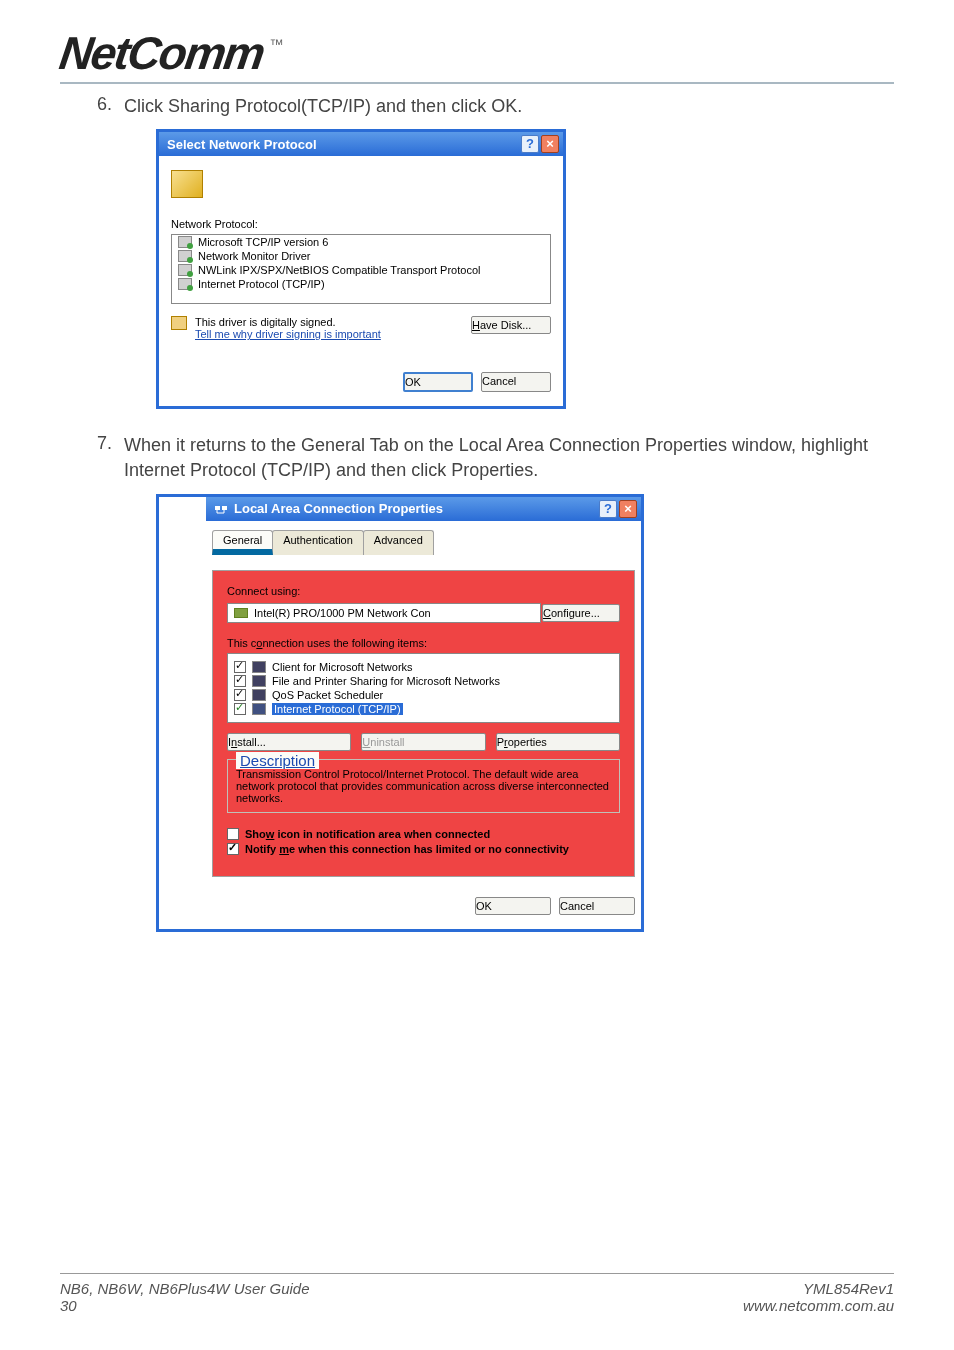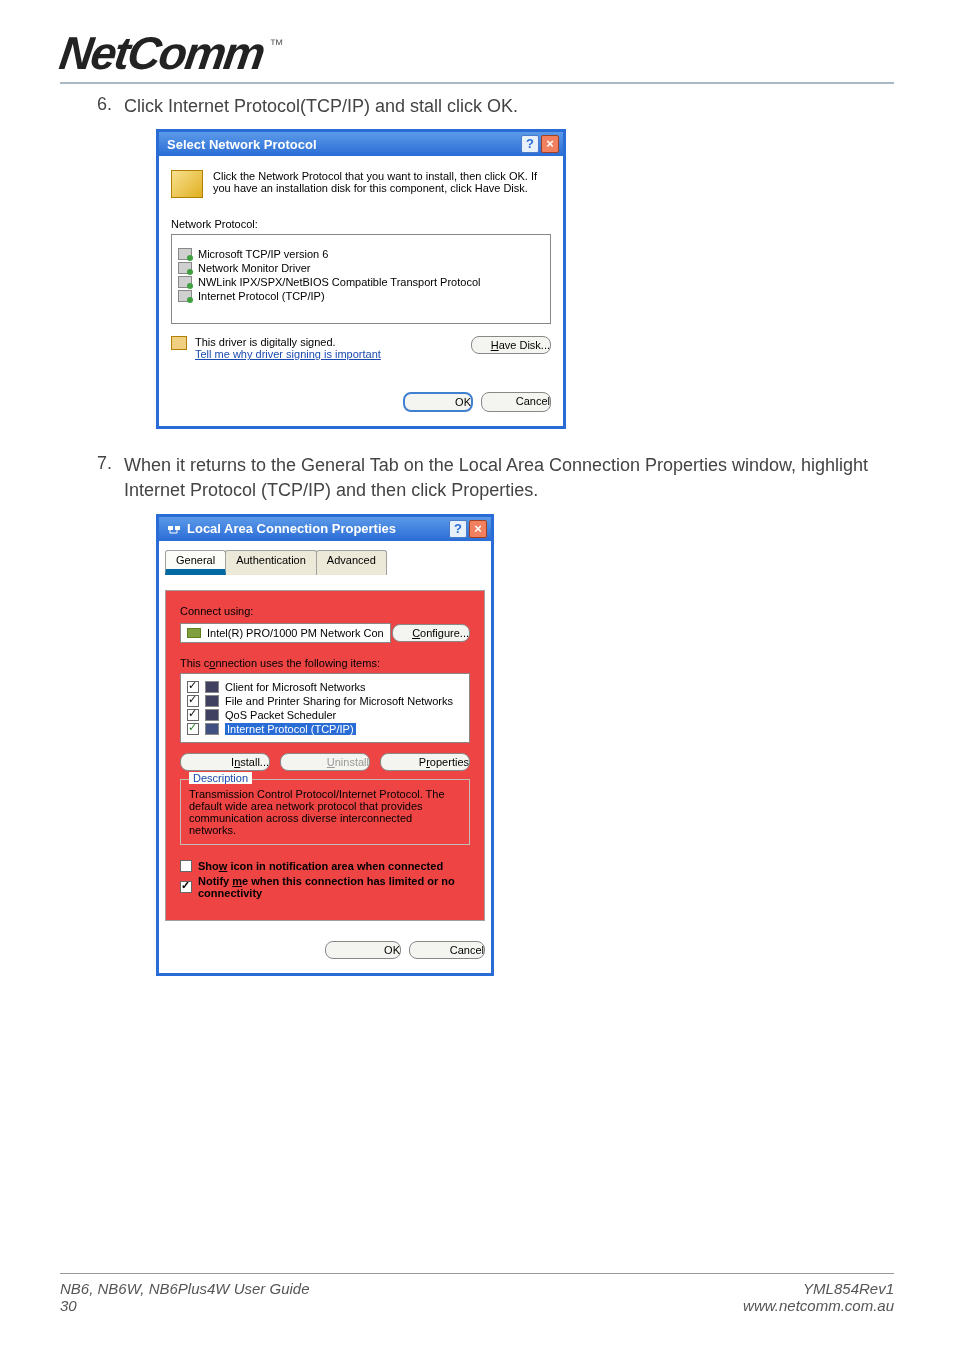--- a/index.html
+++ b/index.html
@@ -97,22 +97,22 @@
   .dlg-body { padding: 14px 12px; }
   .inforow { display: flex; gap: 10px; margin-bottom: 20px; }
   .inficon {
     width: 32px; height: 28px;
     background: linear-gradient(135deg,#f8e090,#e0b020);
     border: 1px solid #b08000;
   }
   .listlabel { margin: 14px 0 4px 0; }
   .proto-list {
     border: 1px solid #888;
-    padding: 12px 6px;
-    height: 90px;
+    padding: 0 6px;
+    height: 70px;
   }
   .proto-item {
     display: flex;
     align-items: center;
     gap: 6px;
     padding: 1px 0;
   }
   .pi-icon {
     width: 14px; height: 12px;
     background: #d0d0d0;
@@ -138,34 +138,34 @@
     width: 16px; height: 14px;
     background: #f0d080;
     border: 1px solid #b08000;
   }
   .link { color: #1a4ab0; text-decoration: underline; }
   .btn {
     border: 1px solid #888;
     background: #f4f4f0;
     padding: 2px 0;
     font-size: 11px;
-    text-align: right;
-    border-radius: 8px;
+    text-align: left;
+    border-radius: 2px;
     min-width: 70px;
   }
   .btn-row {
     display: flex;
     justify-content: flex-end;
     gap: 8px;
     margin-top: 32px;
   }
   .btn-default {
     border: 2px solid #4080d0;
   }
-  .dlg2 { width: 338px; }
+  .dlg2 { width: 488px; padding-left: 47px; }
   .tabs {
     display: flex;
     margin: 8px 0 0 6px;
     position: relative;
     top: 1px;
   }
   .tab {
     border: 1px solid #a0a0a0;
     border-bottom: none;
     padding: 3px 10px;
@@ -258,22 +258,23 @@
     border: 1px solid #c0c0b8;
     padding: 8px 8px;
     margin: 4px 0;
     position: relative;
   }
   .legend {
     position: absolute;
     top: -8px; left: 8px;
     background: #fcfcf8;
     padding: 0 4px;
-    font-size: 11px;
+    font-size: 15px;
     color: #1a4ab0;
+    text-decoration: underline;
   }
   .chkrow {
     display: flex;
     align-items: center;
     gap: 6px;
     margin: 3px 0;
     font-weight: bold;
   }
   .dlg2 .btn-row { margin: 20px 6px 8px 0; }
   .dlg2 .btn { min-width: 76px; }
@@ -303,35 +304,34 @@
   <div class="logo-row">
     <span class="logo">NetComm</span>
     <span class="tm">™</span>
   </div>
   <div class="hr"></div>
 
   <div class="content">
 
     <div class="step">
       <div class="num">6.</div>
-      <div class="text">Click Internet Protocol(TCP/IP) and stall click OK.</div>
+      <div class="text">Click Sharing Protocol(TCP/IP) and then click OK.</div>
     </div>
 
     <div class="dlg">
       <div class="titlebar">
         <span>Select Network Protocol</span>
         <div class="buttons">
           <div class="tbtn">?</div>
           <div class="tbtn close">×</div>
         </div>
       </div>
       <div class="dlg-body">
         <div class="inforow">
           <div class="inficon"></div>
-          <div style="flex:1;">Click the Network Protocol that you want to install, then click OK. If you have an installation disk for this component, click Have Disk.</div>
         </div>
         <div class="listlabel">Network Protocol:</div>
         <div class="proto-list">
           <div class="proto-item">
             <span class="pi-icon"></span>
             <span>Microsoft TCP/IP version 6</span>
           </div>
           <div class="proto-item">
             <span class="pi-icon"></span>
             <span>Network Monitor Driver</span>

